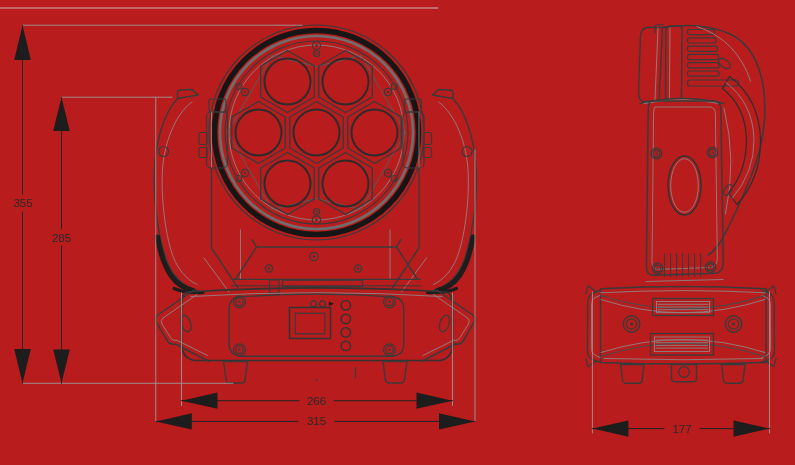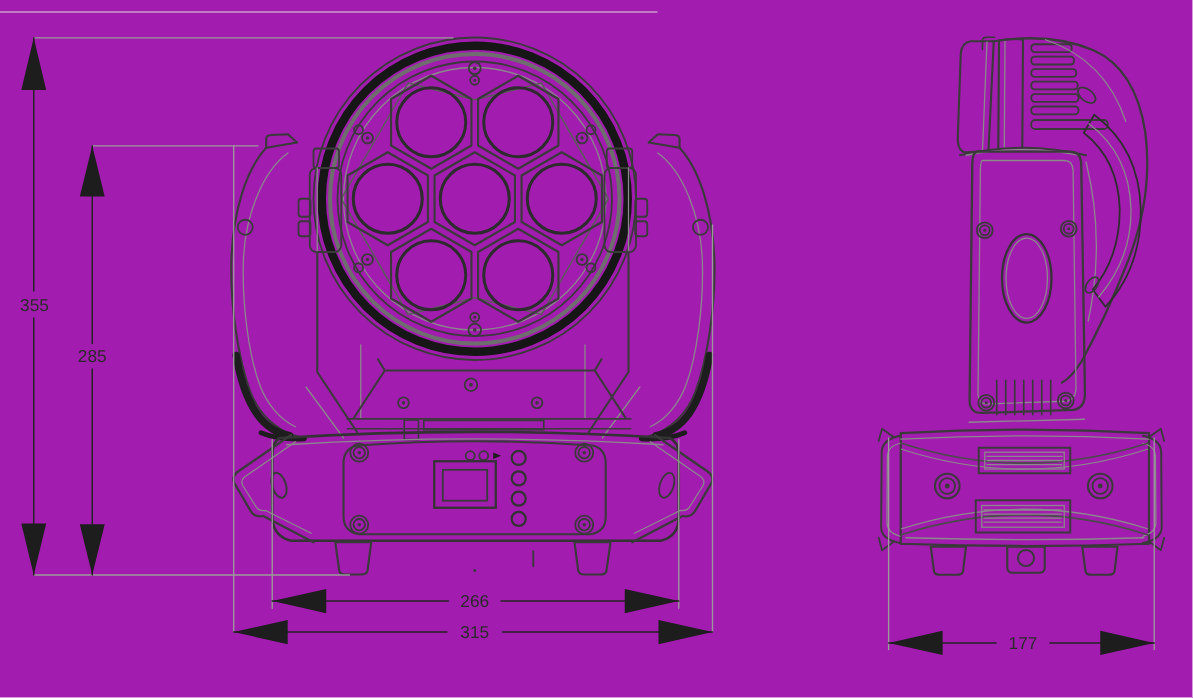--- a/index.html
+++ b/index.html
@@ -1,16 +1,16 @@
 <!DOCTYPE html>
 <html><head>
 <meta charset="utf-8">
 <style>
   html,body{margin:0;padding:0;background:#fff;}
-  .stage{position:relative;width:795px;height:465px;background:#a21caf;overflow:hidden;
+  .stage{position:relative;width:795px;height:465px;background:#b91c1c;overflow:hidden;
          font-family:"Liberation Sans",sans-serif;}
   svg path{fill:none;stroke:#3a3a3a;stroke-width:1.4;stroke-linecap:round;stroke-linejoin:round;}
   svg circle,svg ellipse,svg rect{fill:none;stroke:#3a3a3a;stroke-width:1.2;}
   .thin{stroke:#8a8a8a;stroke-width:0.85;}
   .heavy{stroke:#161616;stroke-width:5.6;}
   .ring-mid{stroke:#6e6e6e;stroke-width:2.7;}
   .hexl{stroke:#2c2c2c;stroke-width:1.6;}
   .lens{stroke:#2c2c2c;stroke-width:2;}
   .plate{stroke:#5a5a5a;stroke-width:1;}
   .wedge{stroke:#1d1d1d;stroke-width:5;}

